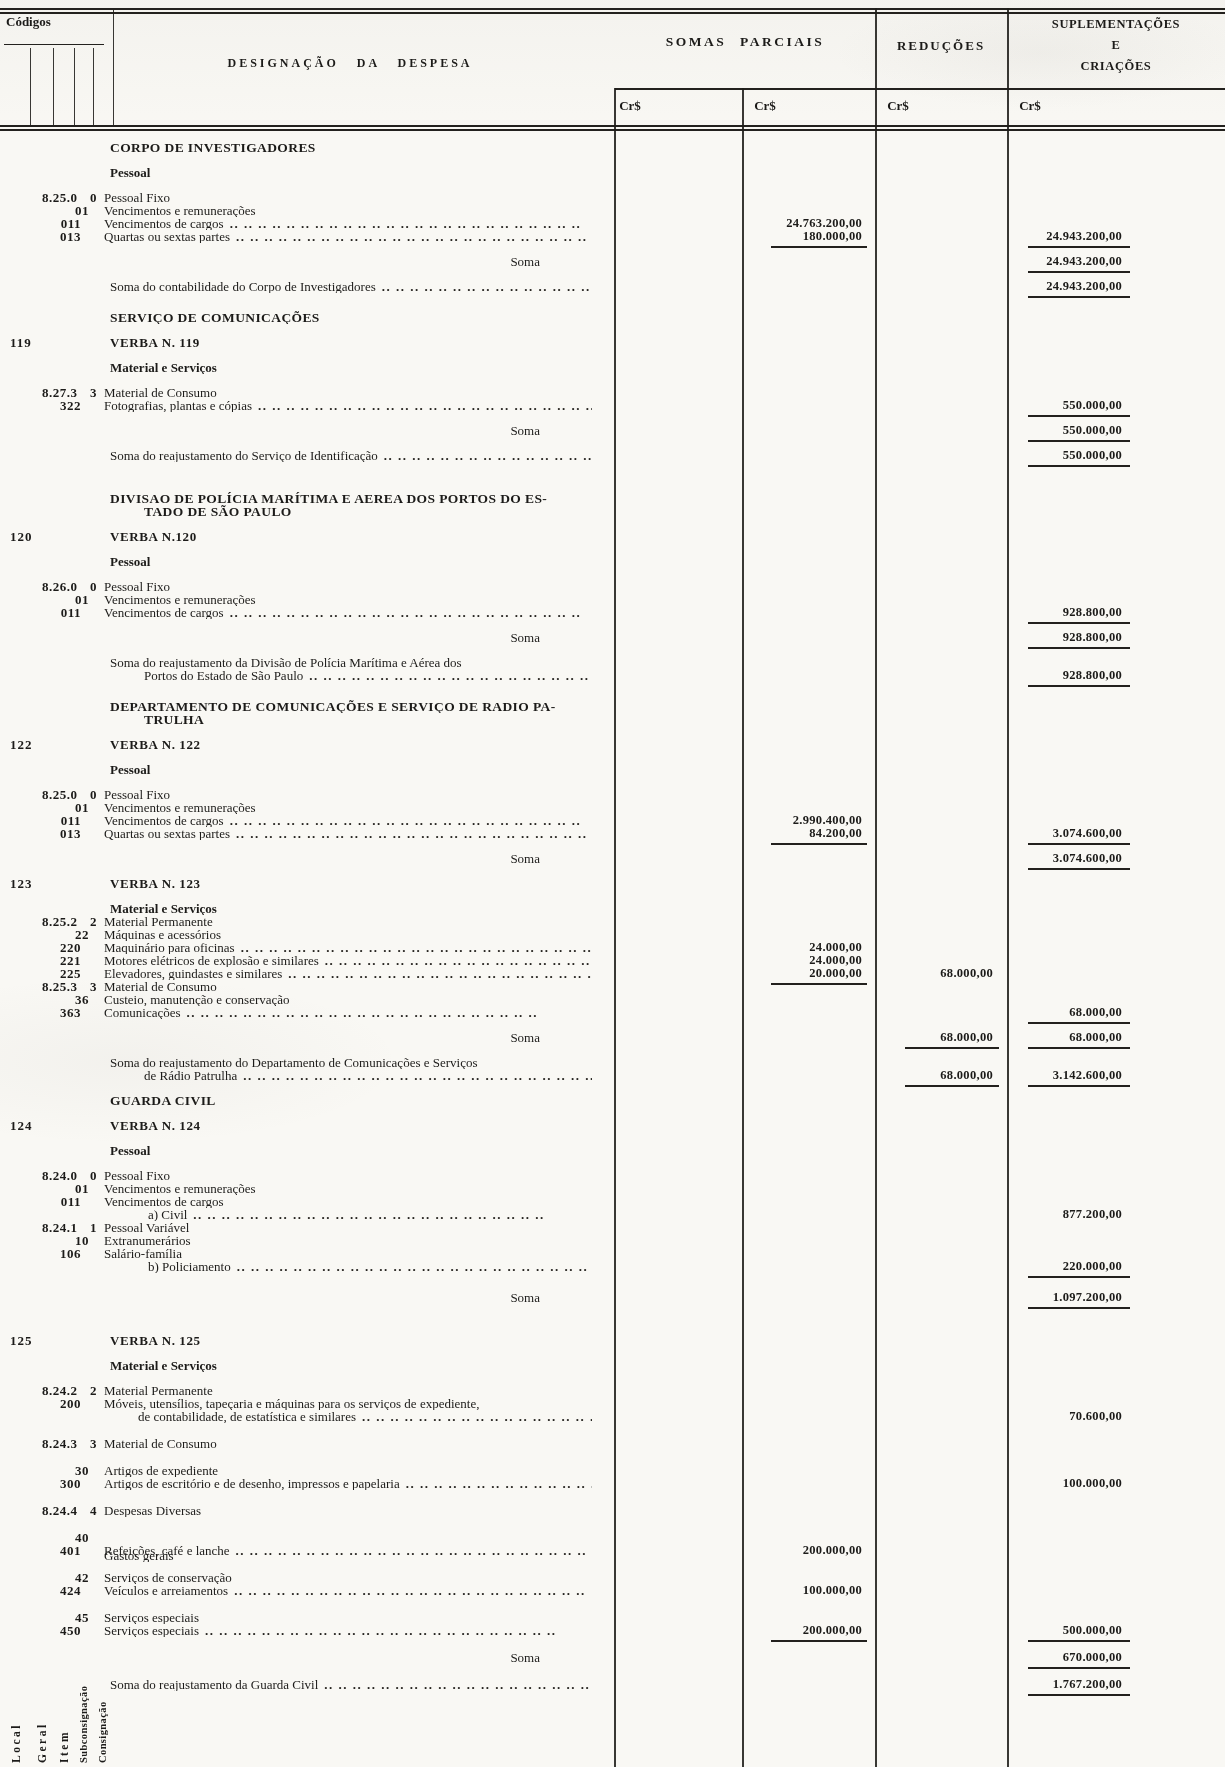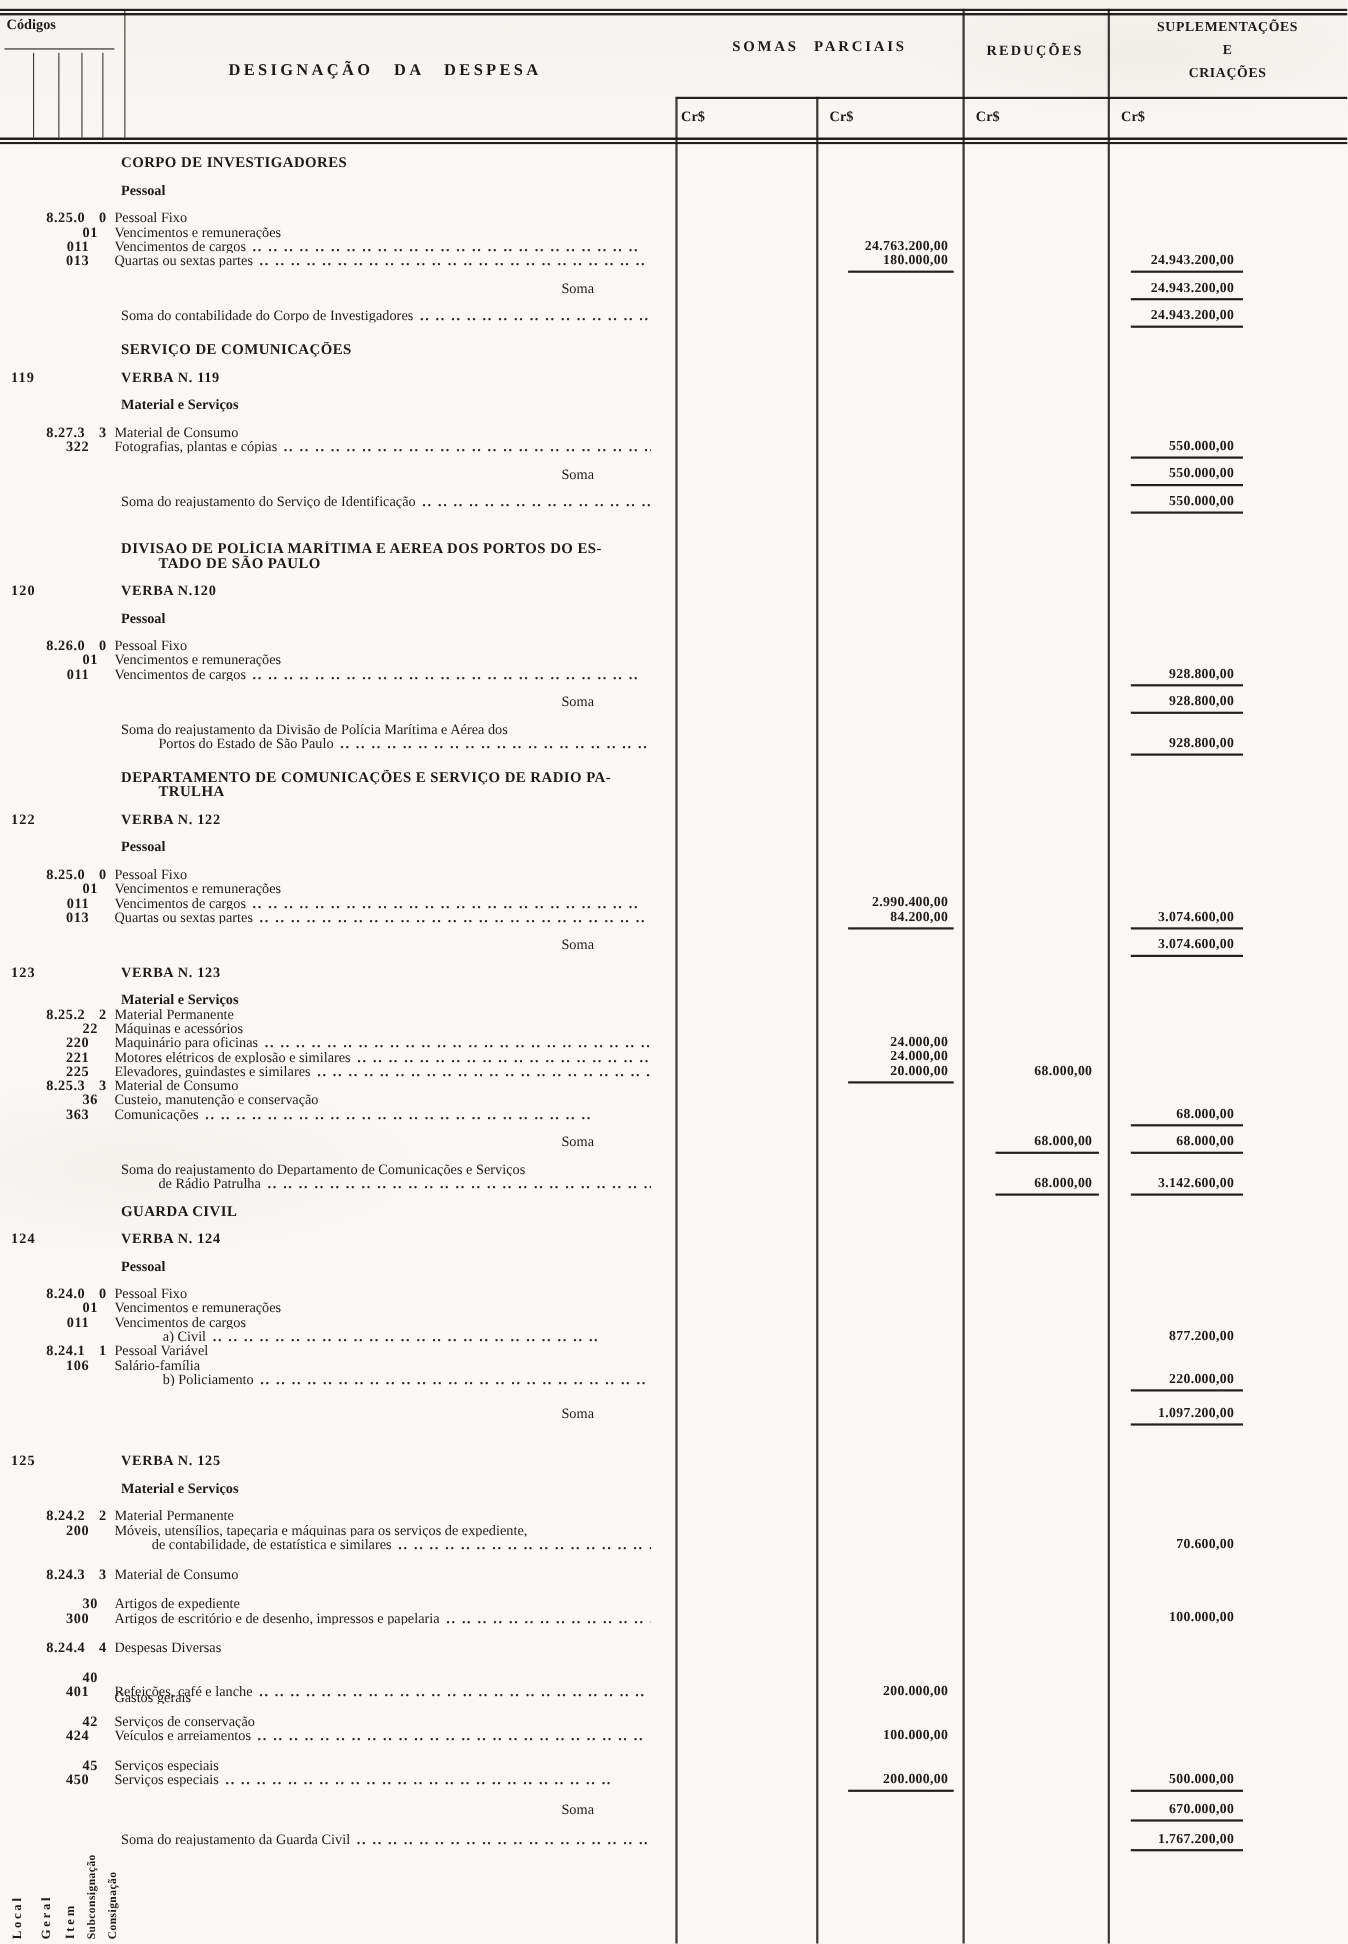--- a/index.html
+++ b/index.html
@@ -21,21 +21,21 @@
   
   .rule-h{position:absolute;background:#23211e;height:2px;}
   .rule-h.dbl{height:6px;background:linear-gradient(#23211e 0 2px,transparent 2px 4px,#23211e 4px 6px);}
   .rule-v{position:absolute;width:2px;background:rgba(30,28,25,.88);}
   
   .hdr-codigos{left:6px;top:14px;font-size:13px;font-weight:bold;}
   .vlab{position:absolute;bottom:4px;writing-mode:vertical-rl;transform:rotate(180deg);
         font-weight:bold;font-size:10.5px;letter-spacing:.4px;white-space:nowrap;}
   .vlab.wide{font-size:11.5px;letter-spacing:2.5px;}
   .hdr-desig{left:150px;top:56px;width:400px;text-align:center;font-weight:bold;
-             font-size:15px;letter-spacing:3px;word-spacing:12px;}
+             font-size:12px;letter-spacing:3px;word-spacing:12px;}
   .hdr-somas{left:615px;top:34px;width:260px;text-align:center;font-weight:bold;
              font-size:13.5px;letter-spacing:2.5px;word-spacing:8px;}
   .hdr-reduc{left:875px;top:38px;width:132px;text-align:center;font-weight:bold;
              font-size:13px;letter-spacing:2px;}
   .hdr-supl{left:1007px;top:14px;width:218px;text-align:center;font-weight:bold;
             font-size:12.5px;letter-spacing:.6px;line-height:21px;}
   .crs{position:absolute;top:98px;width:60px;text-align:center;font-weight:bold;font-size:13px;}
   
   #rows{position:absolute;left:0;top:131px;width:1225px;padding-top:10px;}
   .row{position:relative;width:1225px;height:13px;line-height:13px;font-size:13px;}
@@ -530,20 +530,28 @@
     <div class="row role-code">
       <span class="ca">8.24.1</span>
       <span class="cb" style="left: 0px; width: 97px;">1</span>
       <div class="txt" style="left: 104px;">
         <div class="l1">
           <span>Pessoal Variável</span>
         </div>
       </div>
     </div>
     <div class="row role-code">
+      <span class="cb" style="left: 0px; width: 89px;">10</span>
+      <div class="txt" style="left: 104px;">
+        <div class="l1">
+          <span>Extranumerários</span>
+        </div>
+      </div>
+    </div>
+    <div class="row role-code">
       <span class="cb" style="left: 0px; width: 81px;">106</span>
       <div class="txt" style="left: 104px;">
         <div class="l1">
           <span>Salário-família</span>
         </div>
       </div>
     </div>
     <div class="row role-sub">
       <div class="txt" style="left: 148px;">
         <div class="l1">

